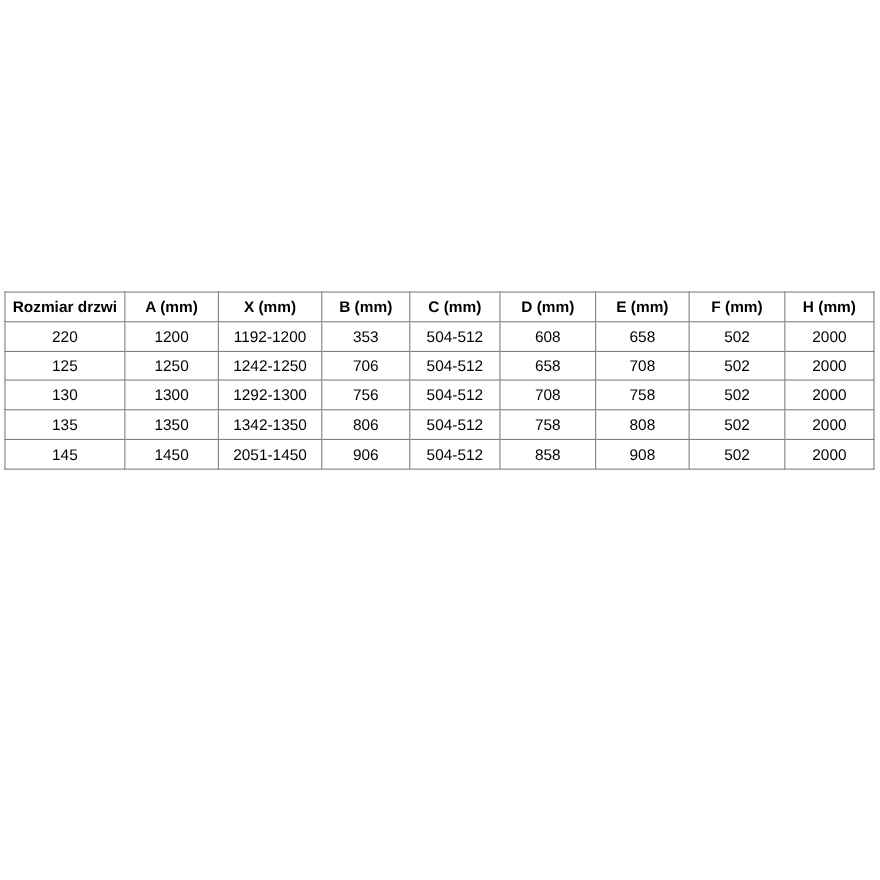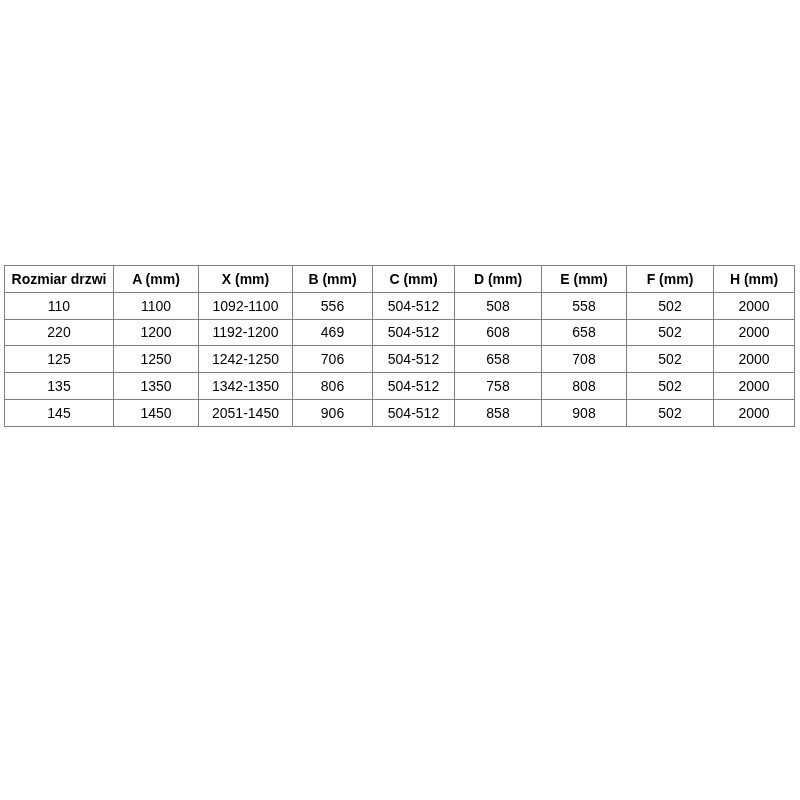--- a/index.html
+++ b/index.html
@@ -65,49 +65,49 @@
           <th>B (mm)</th>
           <th>C (mm)</th>
           <th>D (mm)</th>
           <th>E (mm)</th>
           <th>F (mm)</th>
           <th>H (mm)</th>
         </tr>
     </thead>
     <tbody>
         <tr>
-          <td>110</td>
-          <td>1100</td>
-          <td>1092-1100</td>
-          <td>556</td>
-          <td>504-512</td>
-          <td>508</td>
-          <td>558</td>
-          <td>502</td>
-          <td>2000</td>
-        </tr>
-        <tr>
           <td>220</td>
           <td>1200</td>
           <td>1192-1200</td>
-          <td>469</td>
+          <td>353</td>
           <td>504-512</td>
           <td>608</td>
           <td>658</td>
           <td>502</td>
           <td>2000</td>
         </tr>
         <tr>
           <td>125</td>
           <td>1250</td>
           <td>1242-1250</td>
           <td>706</td>
           <td>504-512</td>
           <td>658</td>
           <td>708</td>
+          <td>502</td>
+          <td>2000</td>
+        </tr>
+        <tr>
+          <td>130</td>
+          <td>1300</td>
+          <td>1292-1300</td>
+          <td>756</td>
+          <td>504-512</td>
+          <td>708</td>
+          <td>758</td>
           <td>502</td>
           <td>2000</td>
         </tr>
         <tr>
           <td>135</td>
           <td>1350</td>
           <td>1342-1350</td>
           <td>806</td>
           <td>504-512</td>
           <td>758</td>

